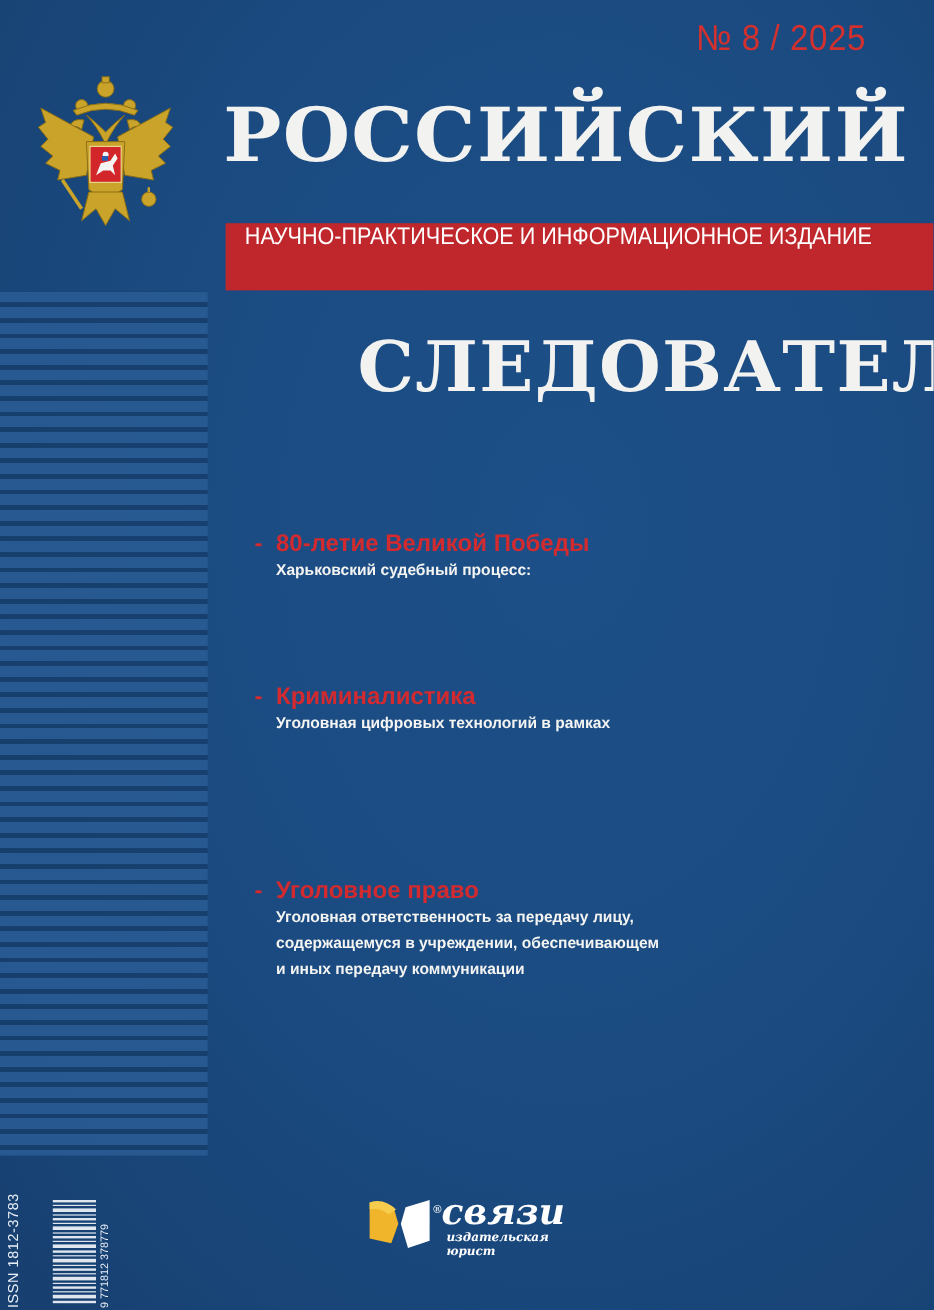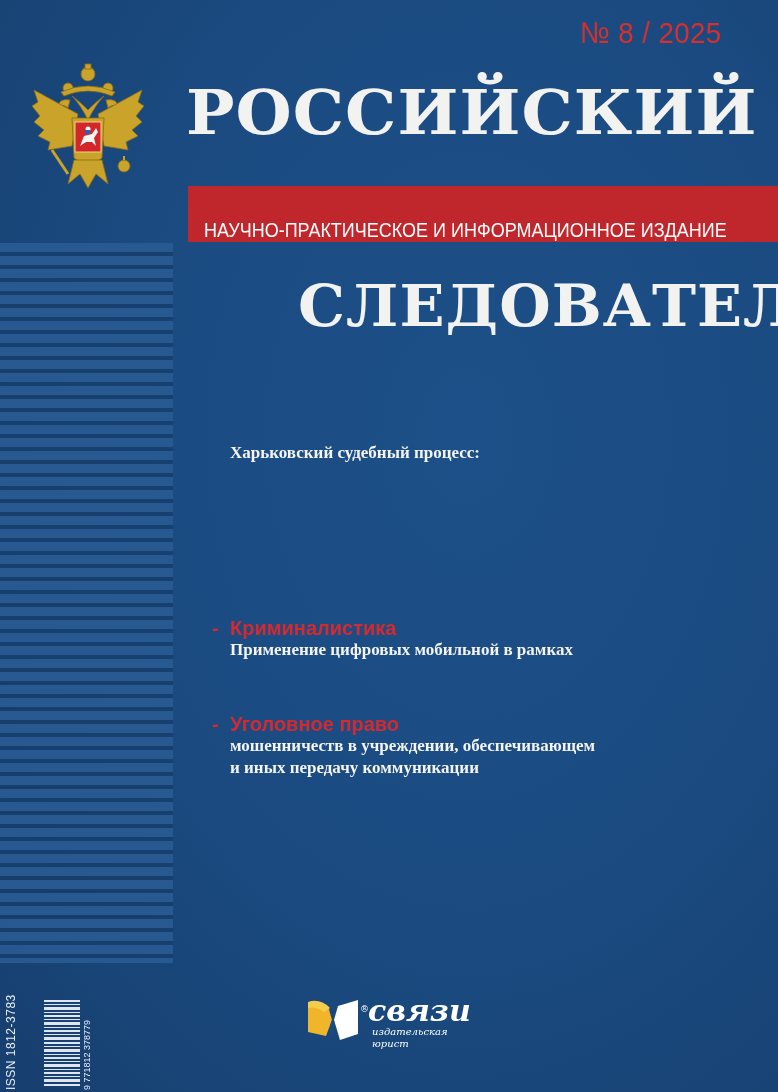--- a/index.html
+++ b/index.html
@@ -31,46 +31,46 @@
   .emblem { position:absolute; left:28px; top:62px; width:120px; height:130px; }
   .title1 {
     position:absolute; left:186px; top:82px;
     color:#f2f2f0; font-family:"DejaVu Serif", serif; font-weight:bold;
     font-size:62px; letter-spacing:1px; line-height:1;
     transform:scaleX(1.04); transform-origin:left;
   }
   .redband {
     position:absolute; left:188px; top:186px; right:0; height:56px;
     background:#c0272c;
-    display:flex; align-items:flex-end;
+    display:flex; align-items:flex-start;
   }
   .redband span {
     color:#ffffff; font-size:20px; margin-left:16px;
     transform:scaleX(0.9); transform-origin:left; white-space:nowrap;
   }
   .title2 {
     position:absolute; left:298px; top:277px;
     color:#f2f2f0; font-family:"DejaVu Serif", serif; font-weight:bold;
     font-size:58px; letter-spacing:1px; line-height:1;
     transform:scaleX(1.02); transform-origin:left;
   }
   .section { position:absolute; left:212px; }
   .section .head {
     color:#d22a2e; font-weight:bold; font-size:20px; line-height:22px;
   }
   .section .head .dash { display:inline-block; width:18px; }
   .section .body {
-    color:#f4f4f2; font-weight:bold; font-size:17px; line-height:22px;
-    margin-left:18px; white-space:nowrap;font-family:Liberation Serif, serif;
+    color:#f4f4f2; font-weight:bold; font-size:13px; line-height:22px;
+    margin-left:18px; white-space:nowrap;
   }
   .publisher { position:absolute; left:306px; top:996px; display:flex; align-items:flex-start; }
   .pub-text { margin-left:8px; color:#ffffff; font-family:"DejaVu Serif", serif; }
   .pub-name { font-size:30px; font-style:italic; font-weight:bold; line-height:30px; position:relative; }
   .pub-name sup { font-size:9px; position:absolute; left:-8px; top:-2px; font-style:normal; font-weight:normal; }
-  .pub-sub { font-size:10px; font-style:italic; line-height:12px; margin-left:4px; }
+  .pub-sub { font-size:10px; font-style:italic; line-height:12px; margin-left:4px;font-weight:bold; }
   .barcode {
     position:absolute; left:30px; top:1000px; width:52px; height:90px;
   }
   .issn {
     position:absolute; left:4px; top:1090px;
     transform:rotate(-90deg); transform-origin:left top;
     color:#e8eef6; font-size:12px; white-space:nowrap; letter-spacing:0.5px;
   }
   .barnum {
     position:absolute; left:82px; top:1090px;
@@ -121,31 +121,33 @@
 
 <div class="title1">РОССИЙСКИЙ</div>
 
 <div class="redband">
   <span>НАУЧНО-ПРАКТИЧЕСКОЕ И ИНФОРМАЦИОННОЕ ИЗДАНИЕ</span>
 </div>
 
 <div class="title2">СЛЕДОВАТЕЛЬ</div>
 
 <div class="section" style="top:442px">
+  <div class="head"><span class="dash">-</span><span>80-летие Великой Победы</span></div>
   <div class="body">Харьковский судебный процесс:</div>
 </div>
 
-<div class="section" style="top:617px">
+<div class="section" style="top:570px">
   <div class="head"><span class="dash">-</span><span>Криминалистика</span></div>
-  <div class="body">Применение цифровых мобильной в рамках</div>
+  <div class="body">Уголовная цифровых технологий в рамках</div>
 </div>
 
-<div class="section" style="top:713px">
+<div class="section" style="top:731px">
   <div class="head"><span class="dash">-</span><span>Уголовное право</span></div>
-  <div class="body">мошенничеств в учреждении, обеспечивающем</div>
+  <div class="body">Уголовная ответственность за передачу лицу,</div>
+  <div class="body">содержащемуся в учреждении, обеспечивающем</div>
   <div class="body">и иных передачу коммуникации</div>
 </div>
 
 <div class="publisher">
   <svg width="54" height="50" viewBox="0 0 54 50">
     <path d="M2 6 L22 10 L26 24 L20 40 L2 36 Z" fill="#f0b52a"></path>
     <path d="M2 6 Q14 2 24 12 L18 16 Q10 10 2 12 Z" fill="#f6cc4c"></path>
     <path d="M52 4 L32 10 L28 24 L34 44 L52 38 Z" fill="#ffffff"></path>
     <path d="M26 24 Q22 32 26 44 Q30 32 28 24 Z" fill="#1b4a80"></path>
   </svg>

